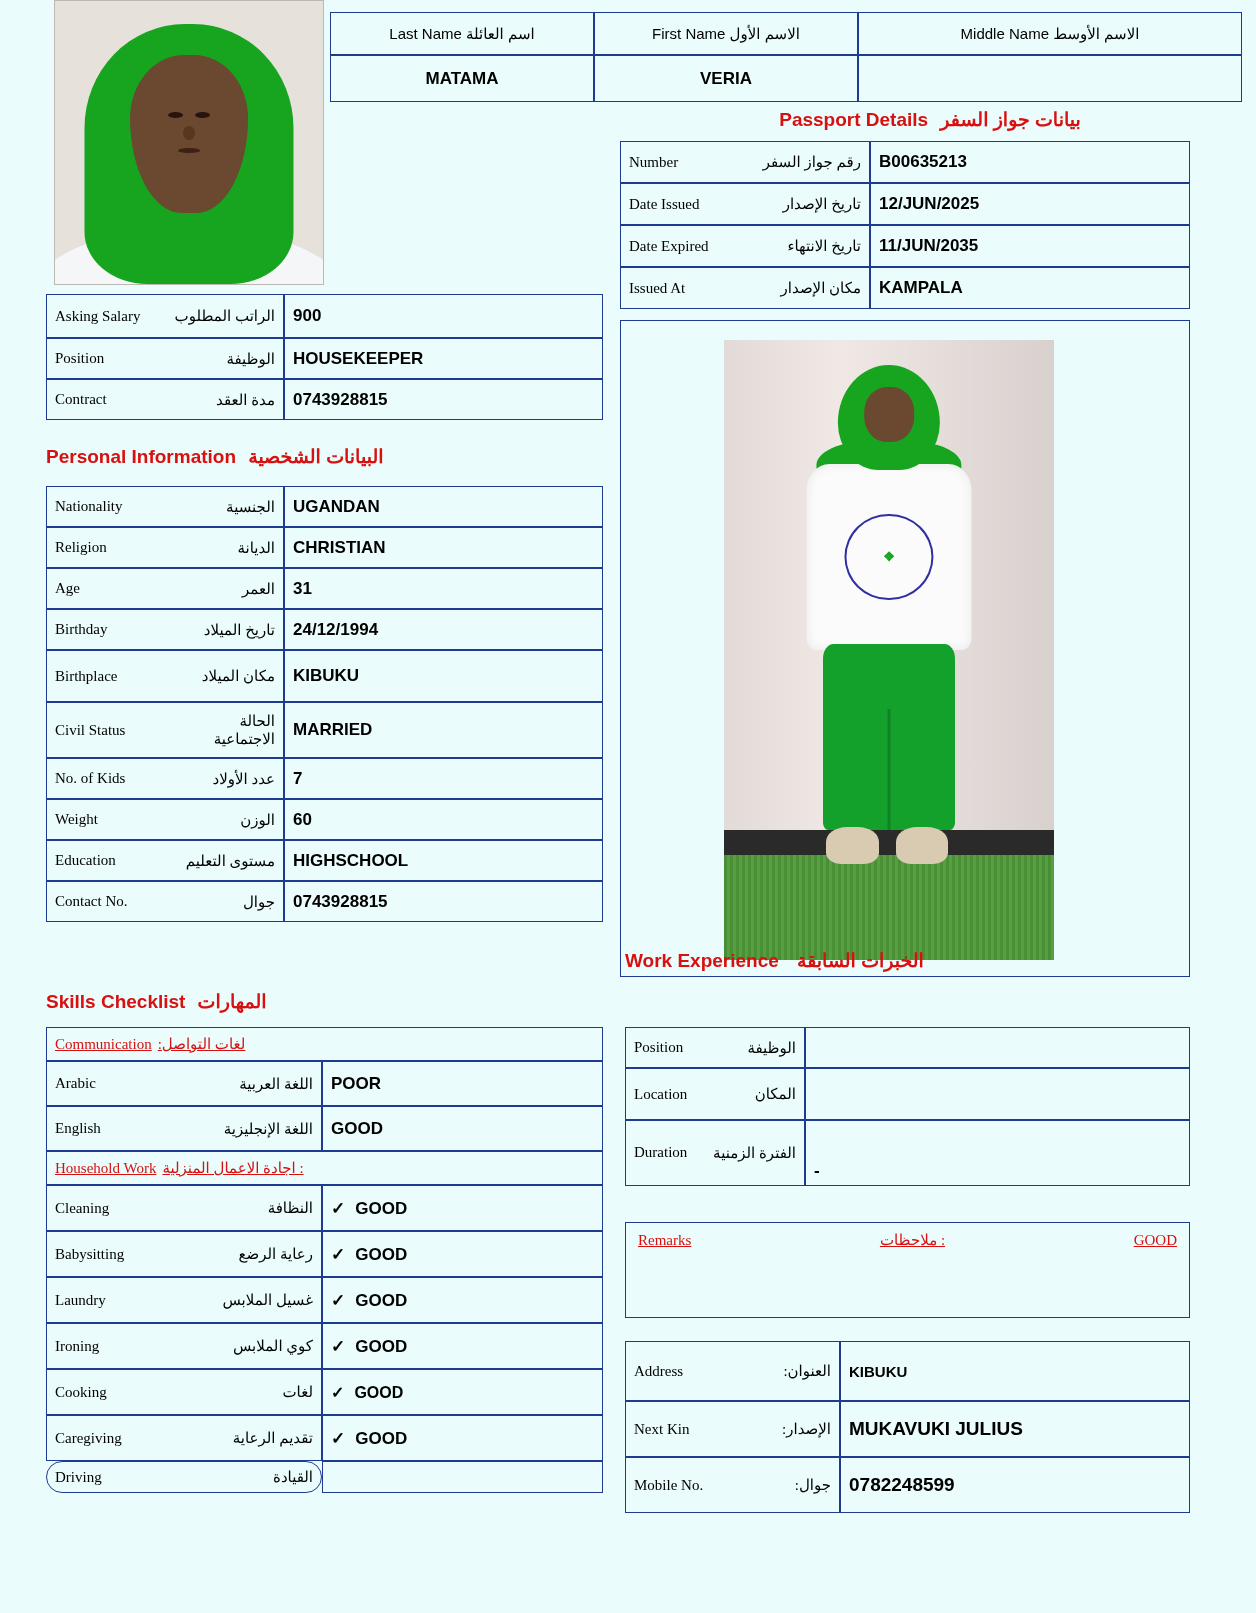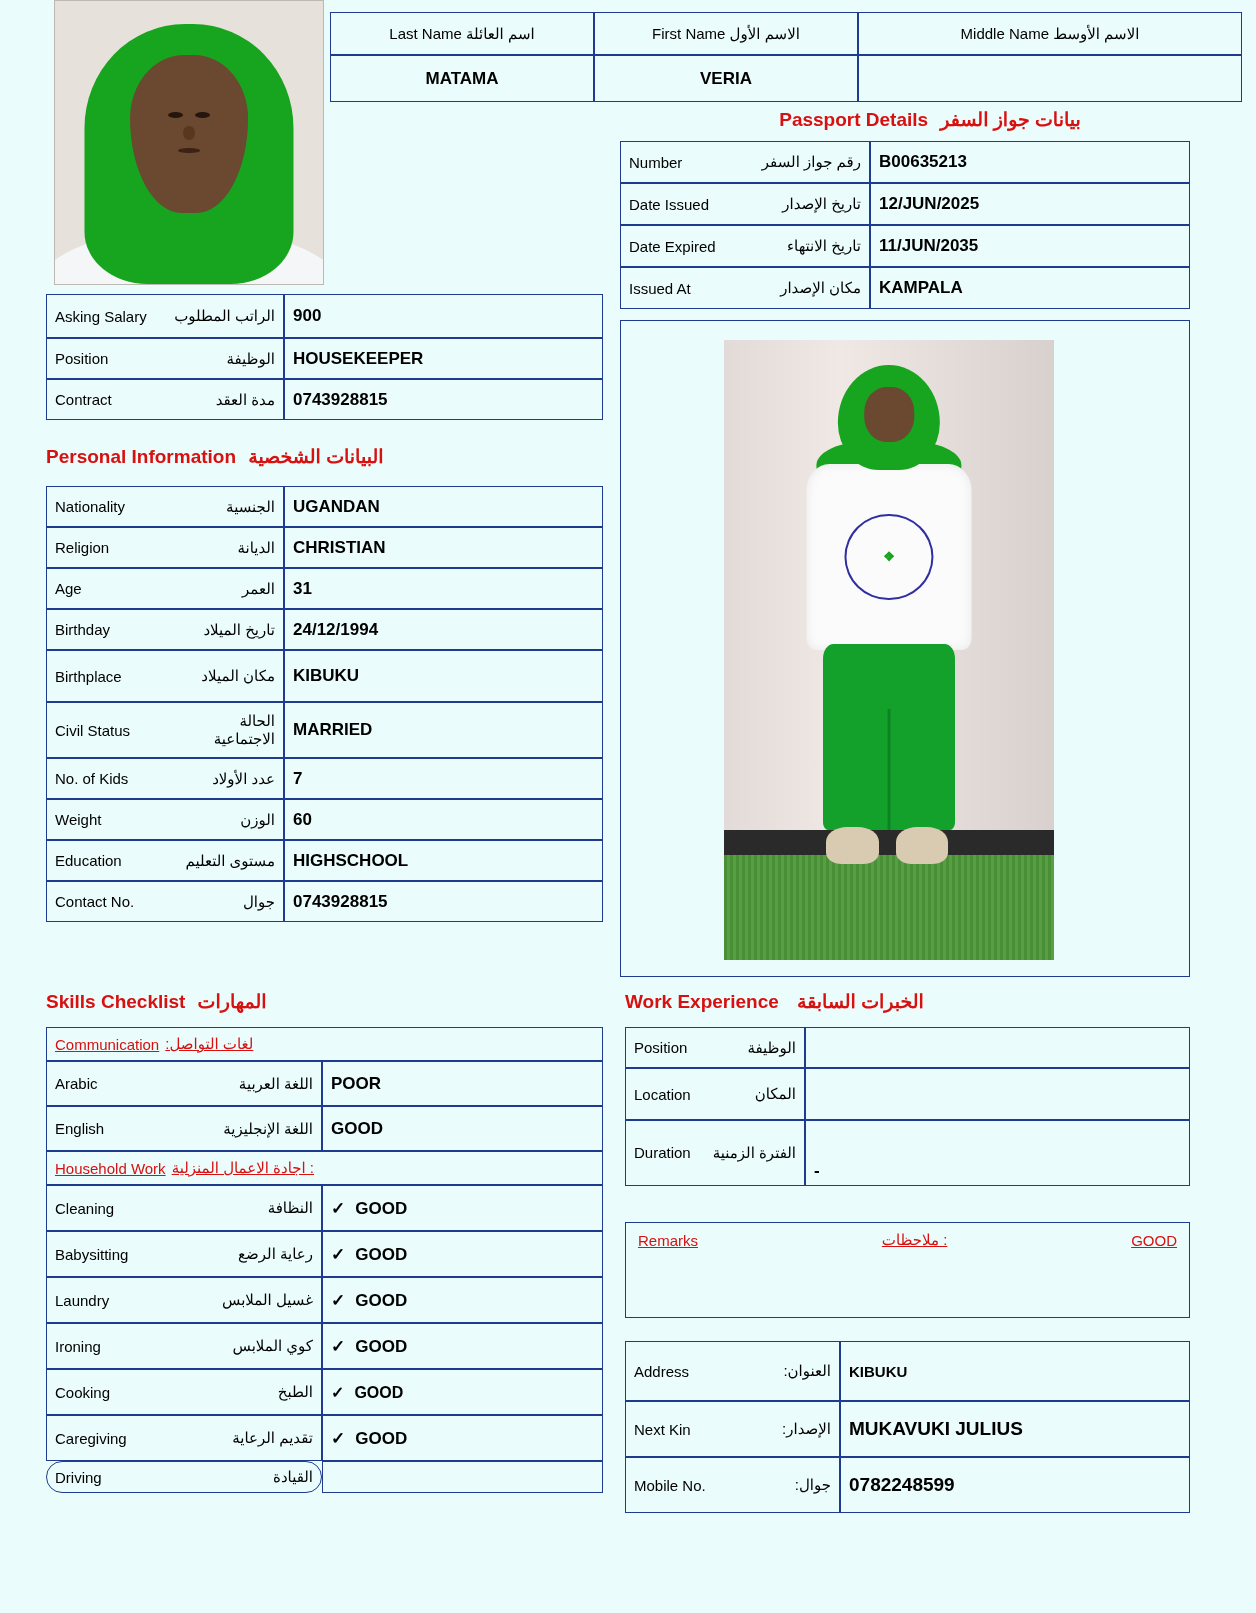--- a/index.html
+++ b/index.html
@@ -34,21 +34,21 @@
   }
   .val {
     font-size: 17px;
     font-weight: bold;
   }
   .hdr-red {
     color: #d81010;
     font-weight: bold;
     font-size: 19px;
   }
-  .lbl-row { display: flex; justify-content: space-between; align-items: center; gap: 10px; }
+  .lbl-row { display: flex; justify-content: space-between; align-items: center; gap: 10px; font-family: Liberation Serif, serif; }
   .ar { direction: rtl; unicode-bidi: embed; }
 
   
   #photo-portrait {
     position: absolute; left: 54px; top: 0px; width: 270px; height: 285px;
     background: linear-gradient(180deg,#e8e4de 0%, #ddd8d2 100%);
     border: 1px solid #bdb8b2;
     overflow: hidden;
   }
   #photo-portrait .bg { position:absolute; inset:0; background:#e6e1da; }
@@ -467,21 +467,21 @@
             </div>
       </td>
       <td class="cell val">
         <span class="check">✓</span><span>GOOD</span>
       </td>
     </tr>
     <tr>
       <td class="cell" style="height:46px;">
         <div class="lbl-row">
               <span>Cooking</span>
-              <span class="ar">الطبخ</span>
+              <span class="ar">لغات</span>
             </div>
       </td>
       <td class="cell val" style="font-size:16px;">
         <span class="check">✓</span><span>GOOD</span>
       </td>
     </tr>
     <tr>
       <td class="cell" style="height:46px;">
         <div class="lbl-row">
               <span>Caregiving</span>
@@ -497,21 +497,21 @@
         <div class="lbl-row">
               <span>Driving</span>
               <span class="ar">القيادة</span>
             </div>
       </td>
       <td class="cell val"></td>
     </tr>
   </tbody>
     </table>
 
-  <div style="position:absolute; left:625px; top:990px;">
+  <div style="position:absolute; left:625px; top:949px;">
     <span class="hdr-red">Work Experience</span>
     <span class="hdr-red ar" style="margin-left:14px;">الخبرات السابقة</span>
   </div>
 
   <table class="tbl" style="position:absolute; left:625px; top:1027px; width:565px;">
     <tbody>
         <tr>
       <td class="cell" style="width:180px; height:41px;">
         <div class="lbl-row">
               <span>Position</span>

